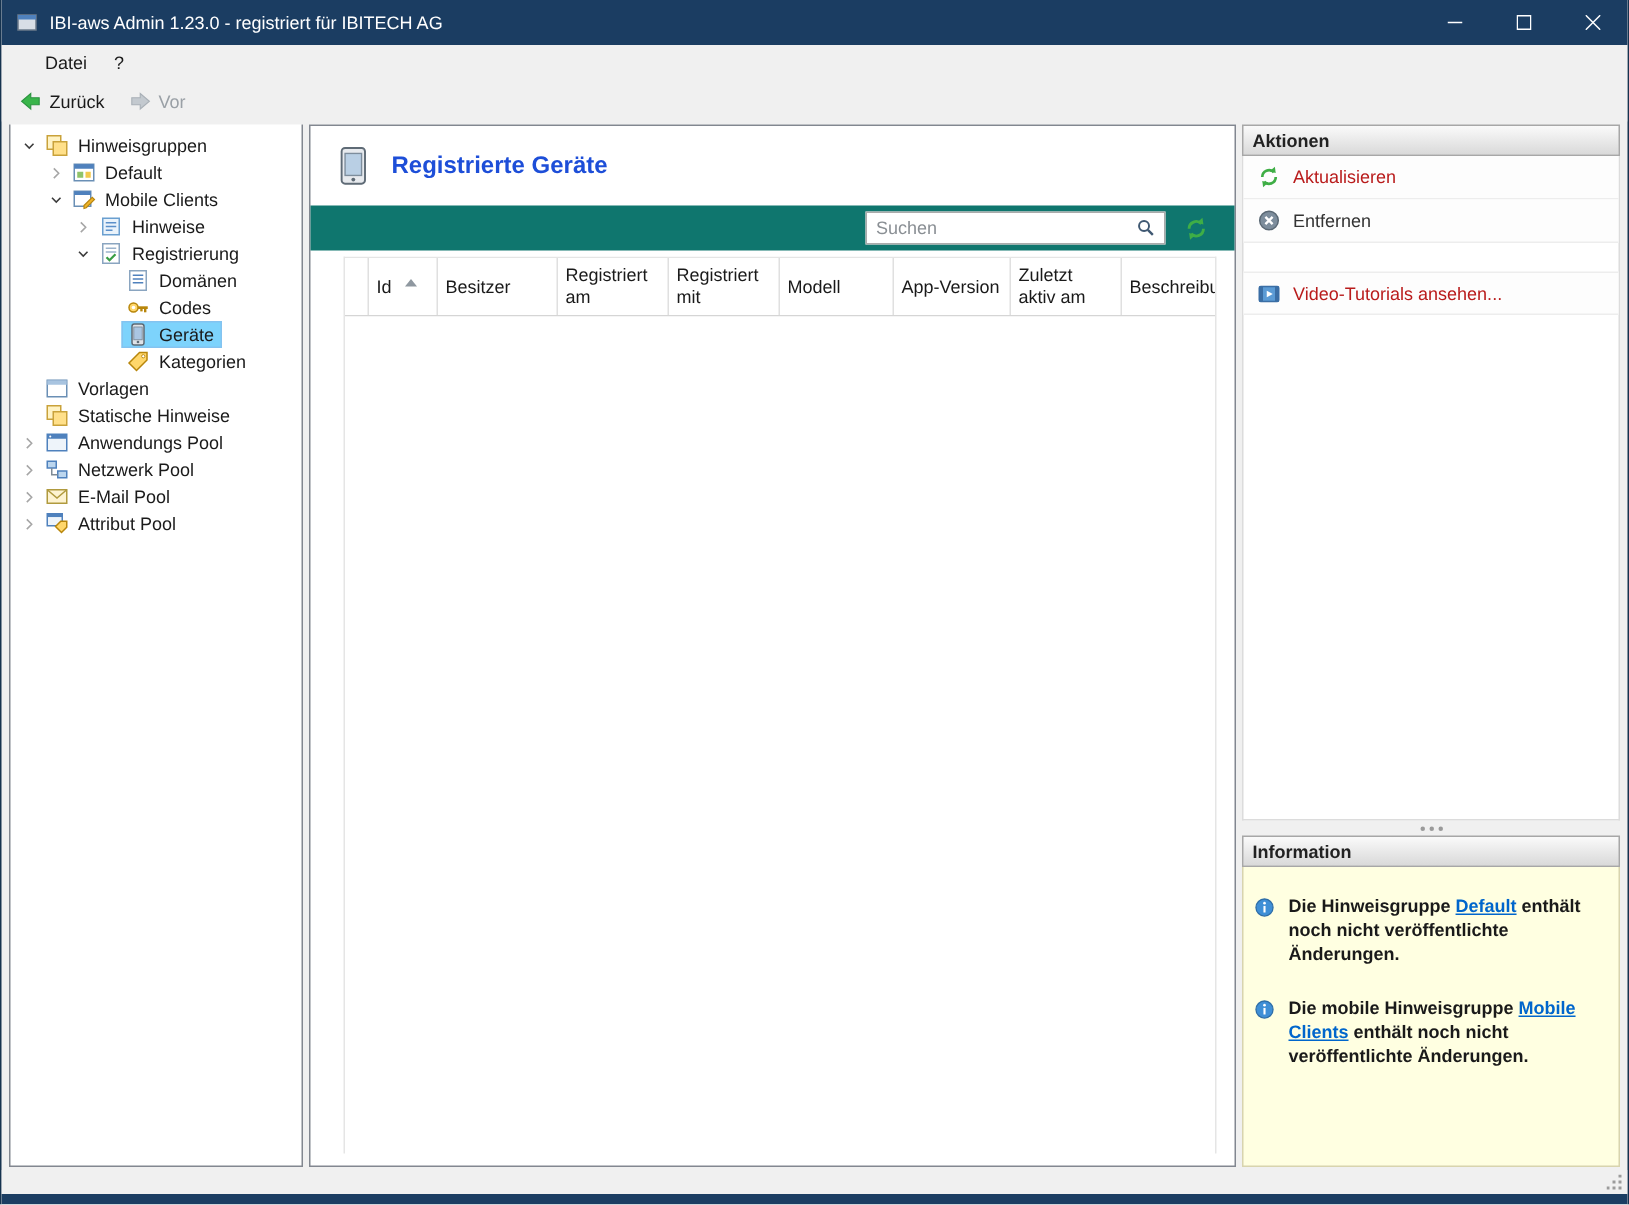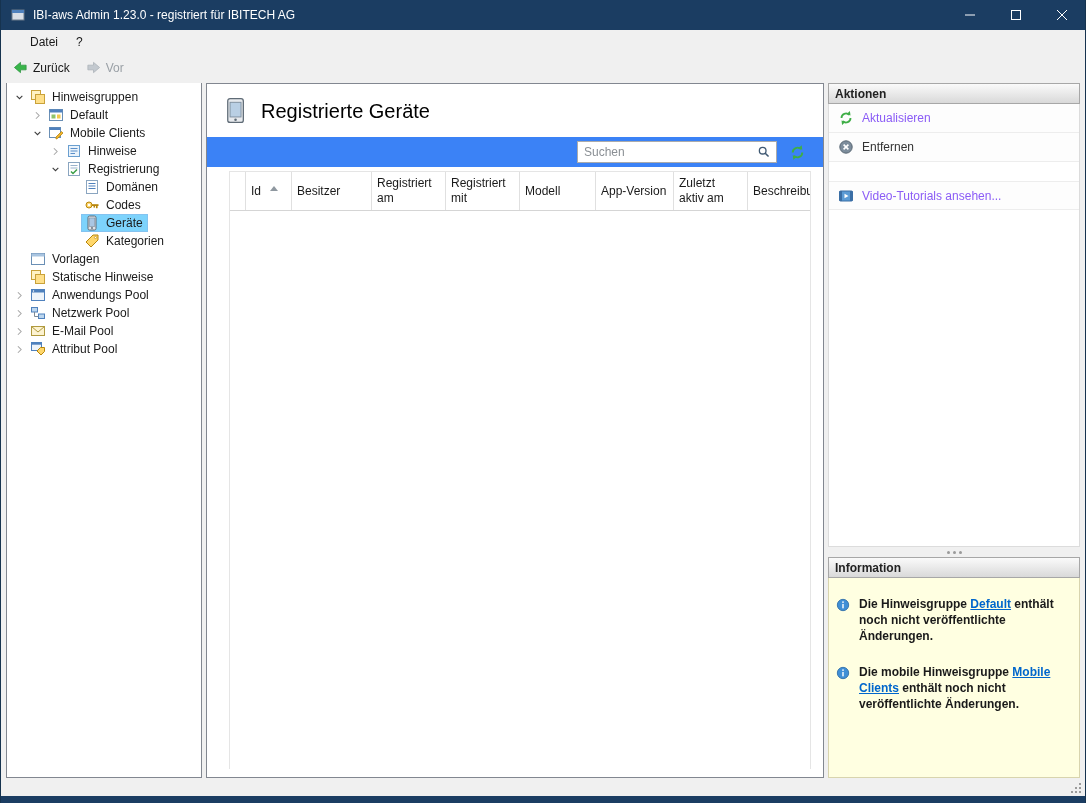--- a/index.html
+++ b/index.html
@@ -39,22 +39,22 @@
   .expander { width: 16px; height: 16px; flex: none; display: flex; align-items: center; justify-content: center; }
   .expander svg { width: 13px; height: 13px; }
   .node { display: flex; align-items: center; padding: 0 2px; border: 1px solid transparent; }
   .node.selected { background: #7dd3fc; border-color: #84c3f0; text-align: right; }
   .tree-icon { width: 16px; height: 16px; flex: none; margin-right: 4px; display: flex; }
   .tree-icon svg { width: 16px; height: 16px; }
   .tree-label { padding: 1px 2px; }
   
   .center-panel { flex: 1; min-width: 0; background: #fff; border: 1px solid #828790; display: flex; flex-direction: column; }
   .main-header { display: flex; align-items: center; gap: 14px; padding: 13px 10px 12px 18px; flex: none; }
-  .main-title { font-size: 20px; font-weight: 400; color: #000000; }
-  .search-strip { height: 30px; flex: none; background: #3b82f6; display: flex; align-items: center; justify-content: flex-end; gap: 10px; padding-right: 16px; }
+  .main-title { font-size: 16px; font-weight: 700; color: #1d4ed8; }
+  .search-strip { height: 30px; flex: none; background: #0f766e; display: flex; align-items: center; justify-content: flex-end; gap: 10px; padding-right: 16px; }
   .search-box { width: 200px; height: 22px; background: #fff; border: 1px solid #ababab; display: flex; align-items: center; }
   .search-box input { flex: 1; min-width: 0; border: none; outline: none; font: 12px "Liberation Sans", sans-serif; padding: 0 6px; color: #1a1a1a; background: transparent; }
   .search-box input::placeholder { color: #8a8f94; }
   .search-btn { width: 24px; height: 20px; display: flex; align-items: center; justify-content: center; flex: none; }
   .search-btn svg { width: 14px; height: 14px; }
   .refresh-btn { width: 20px; height: 20px; display: flex; align-items: center; justify-content: center; }
   .refresh-btn svg { width: 17px; height: 17px; }
   
   .grid { margin: 4px 12px 8px 22px; flex: 1; min-height: 0; display: flex; flex-direction: column; border-left: 1px solid #e5e5e5; border-right: 1px solid #e5e5e5; overflow: hidden; }
   .grid-header { display: flex; flex: none; border-bottom: 1px solid #d5d5d5; border-top: 1px solid #e5e5e5; }
@@ -63,21 +63,21 @@
   .c0 { width: 46px; } .c1 { width: 80px; } .c2 { width: 74px; } .c3 { width: 74px; }
   .c4 { width: 76px; } .c5 { width: 78px; } .c6 { width: 74px; } .c7 { width: 80px; border-right: none; }
   .gcol { flex: none; }
   .sort-asc { width: 0; height: 0; border-left: 4px solid transparent; border-right: 4px solid transparent; border-bottom: 5px solid #8f98a0; margin-left: 9px; margin-bottom: 6px; align-self: center; }
   .grid-body { flex: 1; background: #fff; }
   
   .right-panel { width: 252px; flex: none; display: flex; flex-direction: column; }
   .actions-area { flex: 1; min-height: 0; background: #fff; border: 1px solid #dcdcdc; border-top: none; }
   .action-item { display: flex; align-items: center; gap: 8px; height: 29px; padding: 0 9px; border-bottom: 1px solid #ededed; background: #fdfdfd; }
   .action-item svg { width: 16px; height: 16px; flex: none; }
-  .action-link { color: #8b5cf6; }
+  .action-link { color: #b91c1c; }
   .action-plain { color: #333; }
   .action-gap { margin-top: 19px; border-top: 1px solid #ededed; }
   .splitter { height: 10px; flex: none; display: flex; align-items: center; justify-content: center; gap: 3px; }
   .splitter i { width: 3px; height: 3px; background: #9a9a9a; border-radius: 50%; }
   .info-area { height: 200px; flex: none; background: #ffffe1; border: 1px solid #d8d4ae; border-top: none; overflow: hidden; }
   .info-item { display: flex; gap: 9px; padding: 19px 8px 2px 7px; font-weight: bold; }
   .info-item svg { width: 14px; height: 14px; flex: none; margin-top: 1px; }
   .info-text { line-height: 1.32; color: #1a1a1a; }
   .info-text a { color: #0066cc; text-decoration: underline; cursor: pointer; }
   

